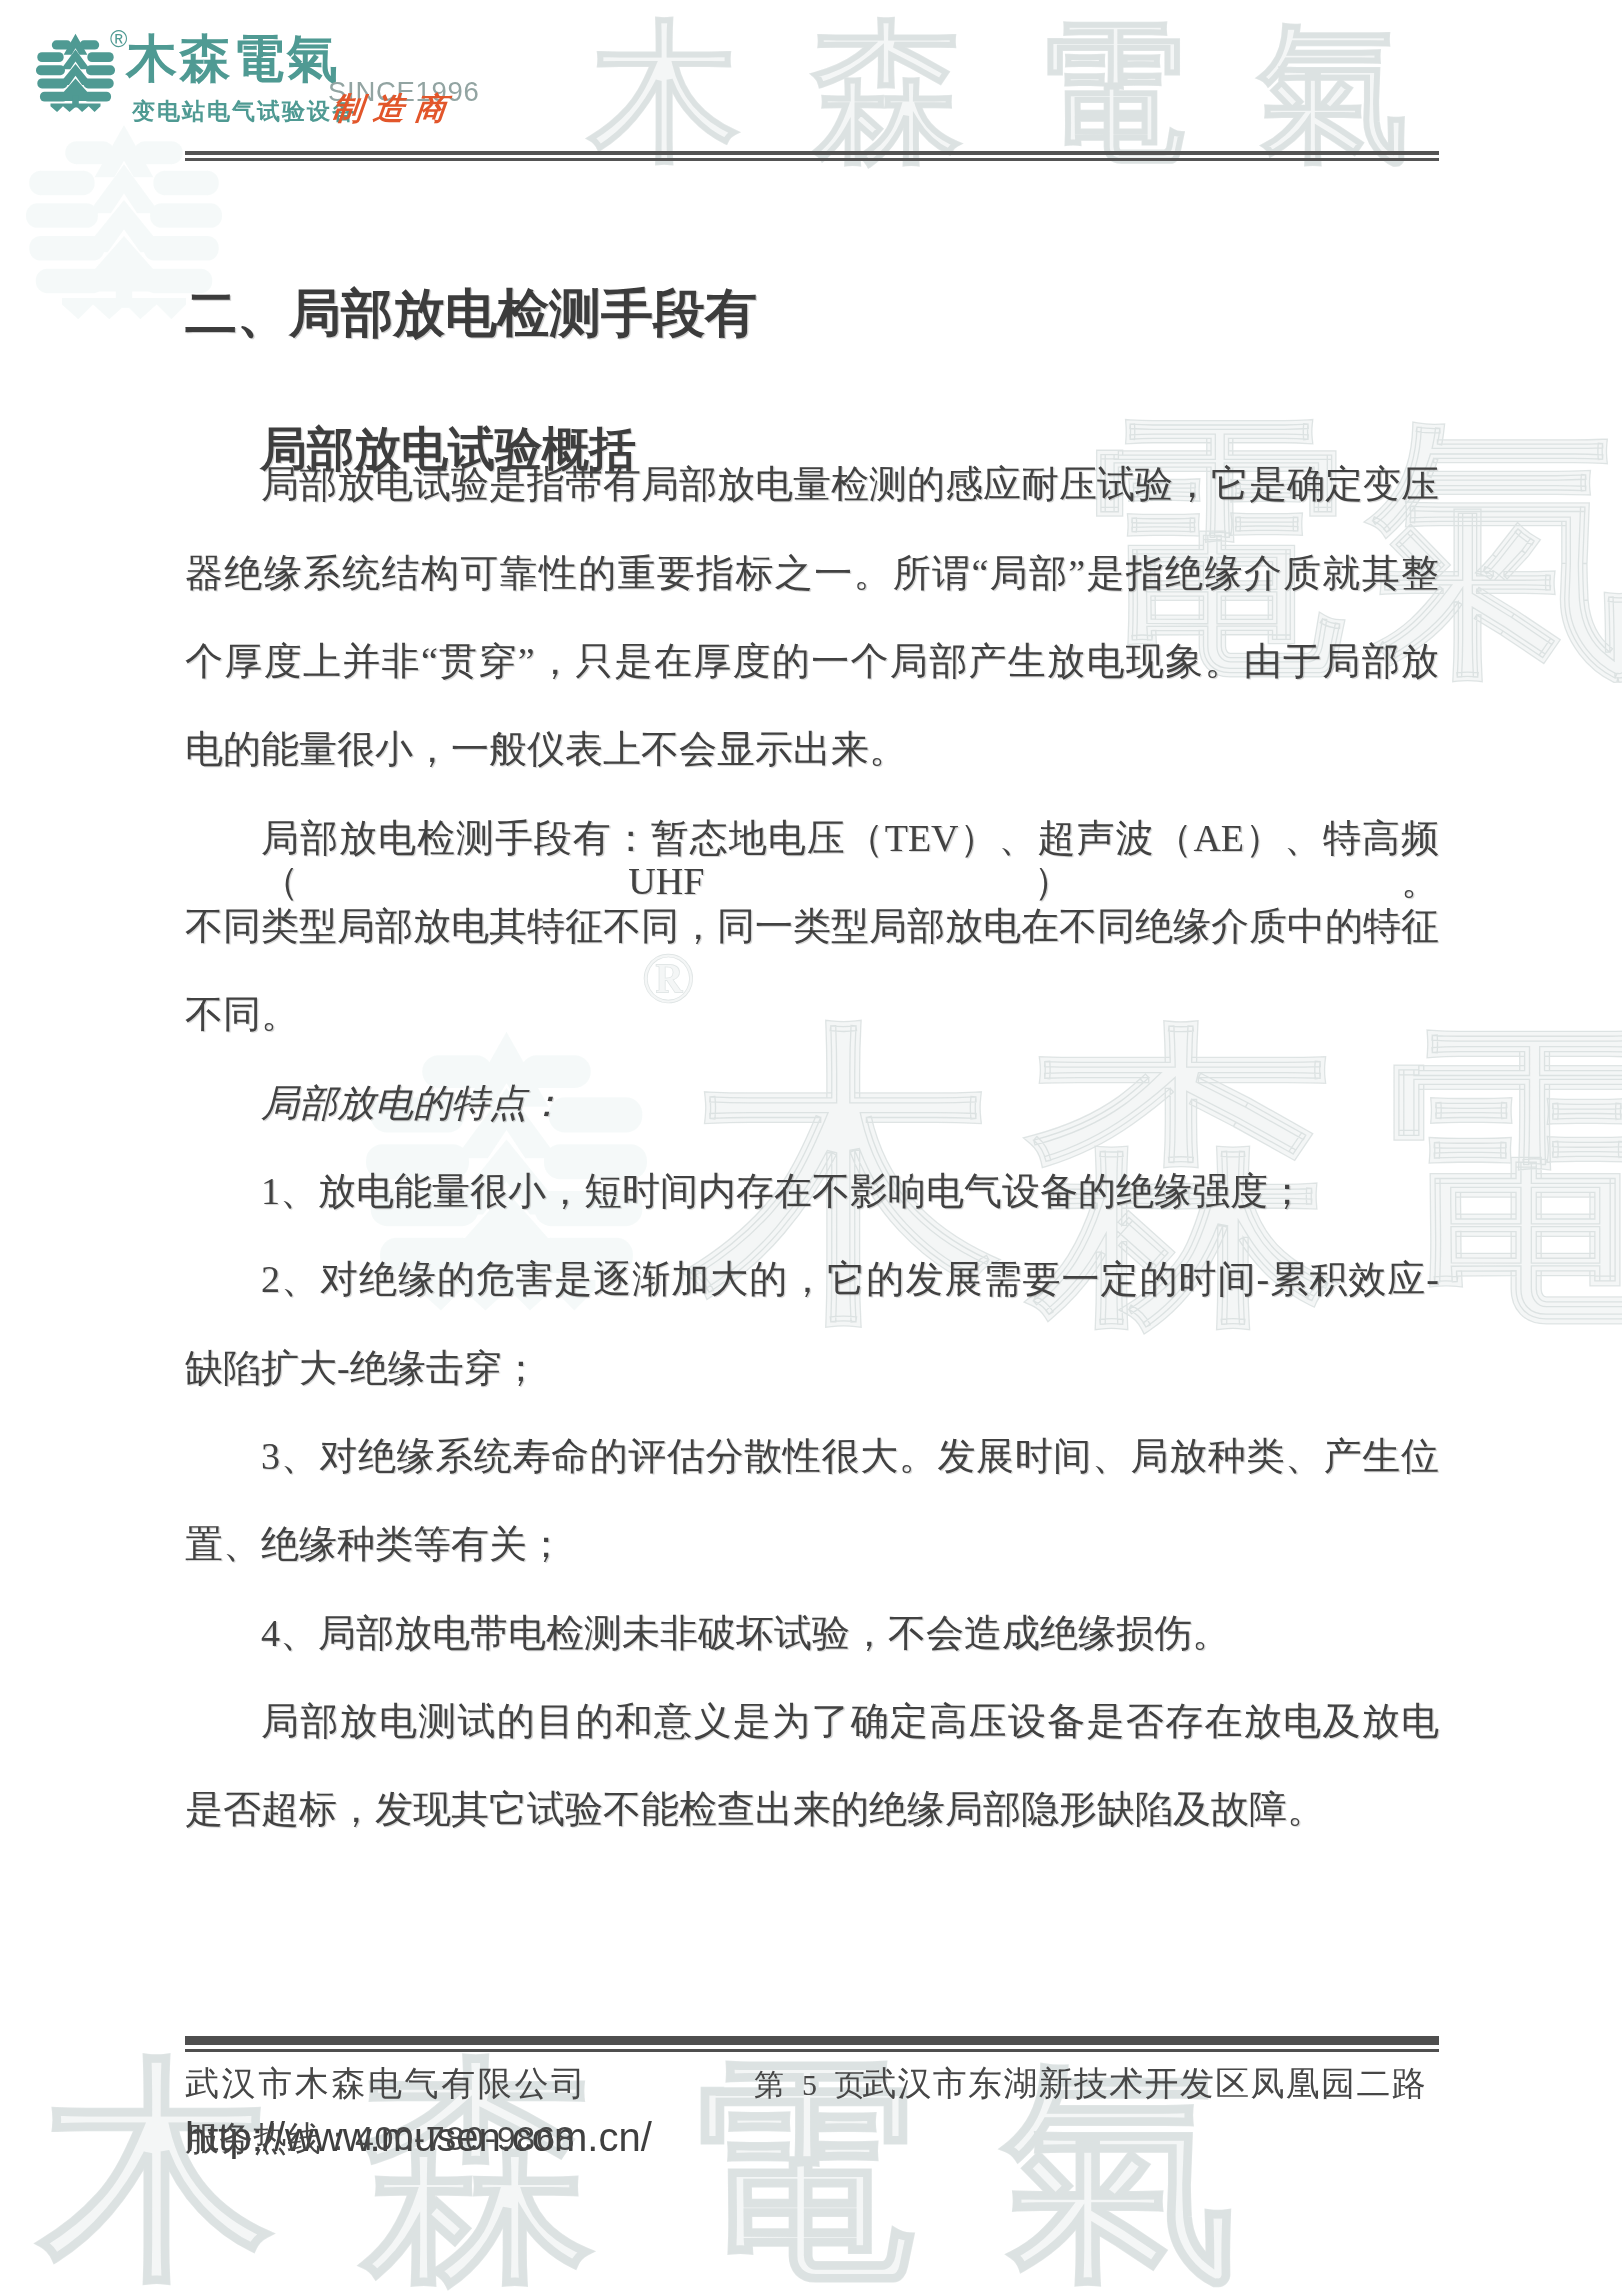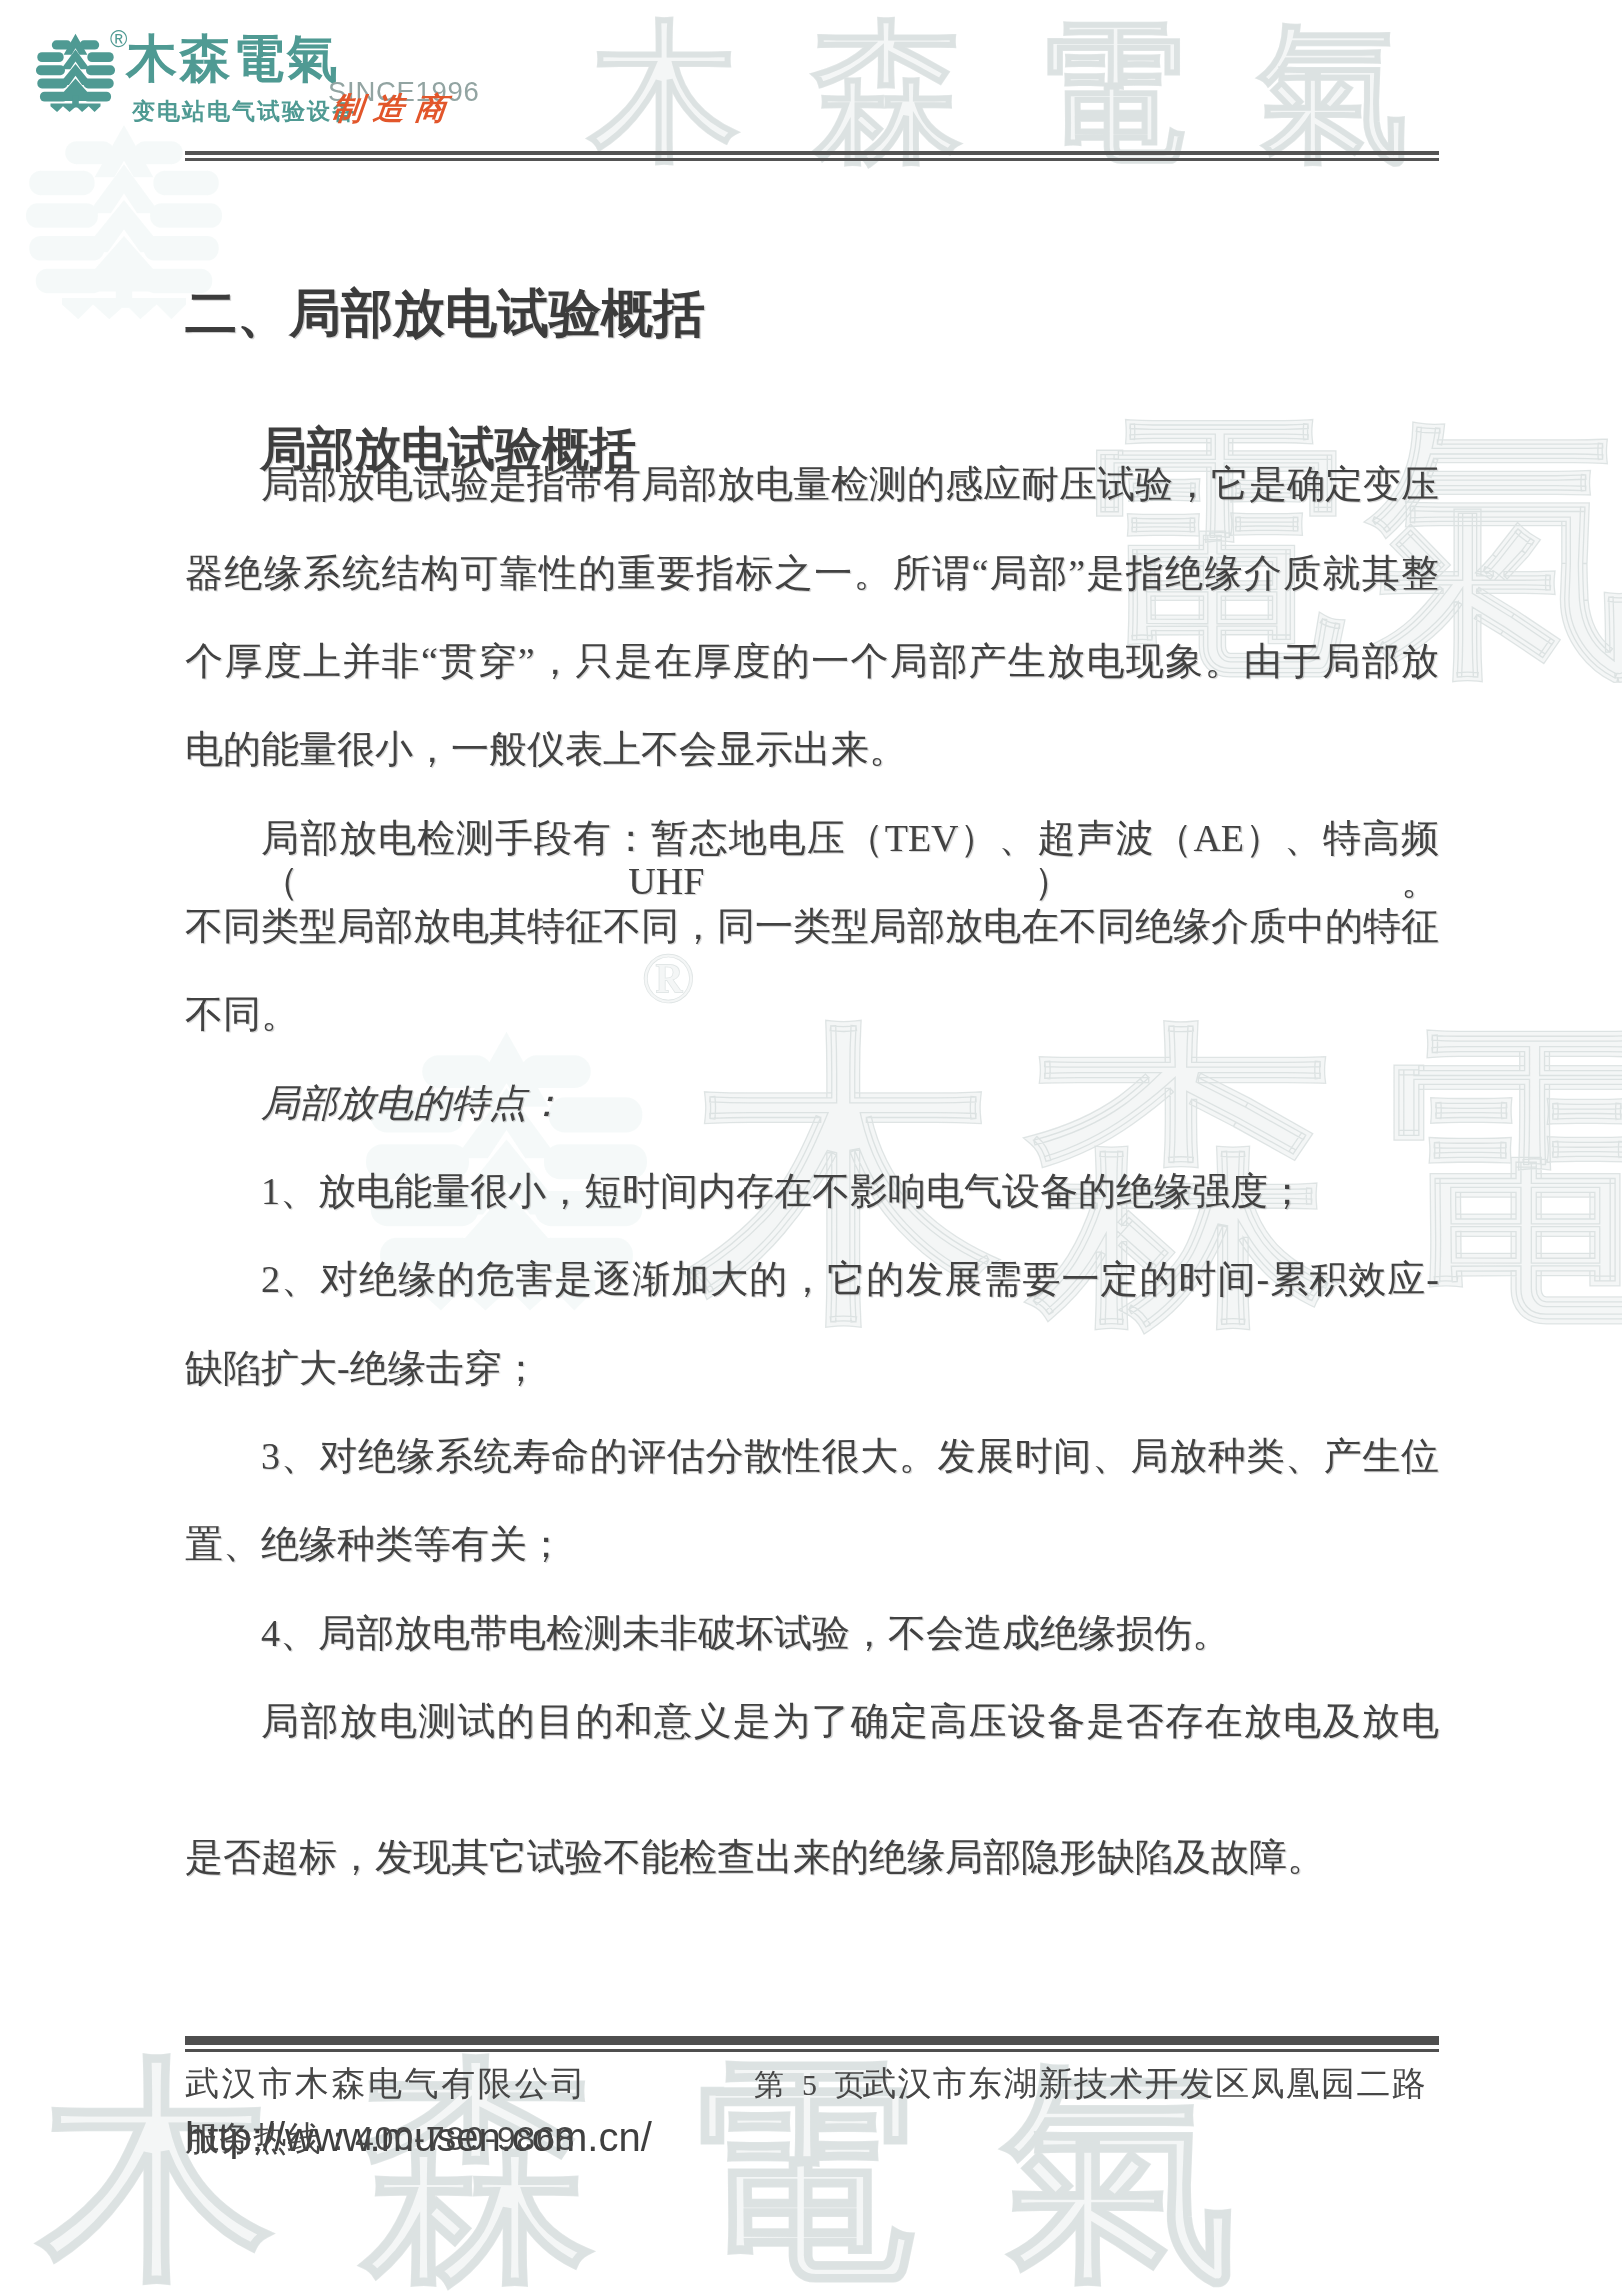--- a/index.html
+++ b/index.html
@@ -96,39 +96,39 @@
 
 <span class="reg-mark">®</span>
 <div class="brand">木森電氣</div>
 <div class="since">SINCE1996</div>
 <div class="tagline">变电站电气试验设备</div>
 <div class="tagline-hl">制造商</div>
 
 <div class="rule rule-a"></div>
 <div class="rule rule-b"></div>
 
-<h1 class="doc-title">二、局部放电试验概括</h1>
+<h1 class="doc-title">二、局部放电检测手段有</h1>
 <h2 class="doc-subtitle">局部放电试验概括</h2>
 
 <div class="bl ind just" style="top:463px;">局部放电试验是指带有局部放电量检测的感应耐压试验，它是确定变压</div>
 <div class="bl just" style="top:552px;">器绝缘系统结构可靠性的重要指标之一。所谓“局部”是指绝缘介质就其整</div>
 <div class="bl just" style="top:640px;">个厚度上并非“贯穿”，只是在厚度的一个局部产生放电现象。由于局部放</div>
 <div class="bl" style="top:728px;">电的能量很小，一般仪表上不会显示出来。</div>
 <div class="bl ind just" style="top:817px;">局部放电检测手段有：暂态地电压（TEV）、超声波（AE）、特高频（UHF）。</div>
 <div class="bl just" style="top:905px;">不同类型局部放电其特征不同，同一类型局部放电在不同绝缘介质中的特征</div>
 <div class="bl" style="top:993px;">不同。</div>
 <div class="bl ind" style="top:1082px;font-style:italic;">局部放电的特点：</div>
 <div class="bl ind" style="top:1170px;">1、放电能量很小，短时间内存在不影响电气设备的绝缘强度；</div>
 <div class="bl ind just" style="top:1258px;">2、对绝缘的危害是逐渐加大的，它的发展需要一定的时间-累积效应-</div>
 <div class="bl" style="top:1347px;">缺陷扩大-绝缘击穿；</div>
 <div class="bl ind just" style="top:1435px;">3、对绝缘系统寿命的评估分散性很大。发展时间、局放种类、产生位</div>
 <div class="bl" style="top:1523px;">置、绝缘种类等有关；</div>
 <div class="bl ind" style="top:1612px;">4、局部放电带电检测未非破坏试验，不会造成绝缘损伤。</div>
 <div class="bl ind just" style="top:1700px;">局部放电测试的目的和意义是为了确定高压设备是否存在放电及放电</div>
-<div class="bl" style="top:1788px;margin-top:48px;">是否超标，发现其它试验不能检查出来的绝缘局部隐形缺陷及故障。</div>
+<div class="bl" style="top:1788px;">是否超标，发现其它试验不能检查出来的绝缘局部隐形缺陷及故障。</div>
 
 <div class="f-bar"></div>
 <div class="f-line"></div>
 
 <div class="f-company">武汉市木森电气有限公司</div>
 <div class="f-page">第 5 页</div>
 <div class="f-address">武汉市东湖新技术开发区凤凰园二路</div>
 <div class="f-site">http://www.musen.com.cn/</div>
 <div class="f-hotline">
   <span>服务热线：</span><span class="num">400-780-9868</span>

